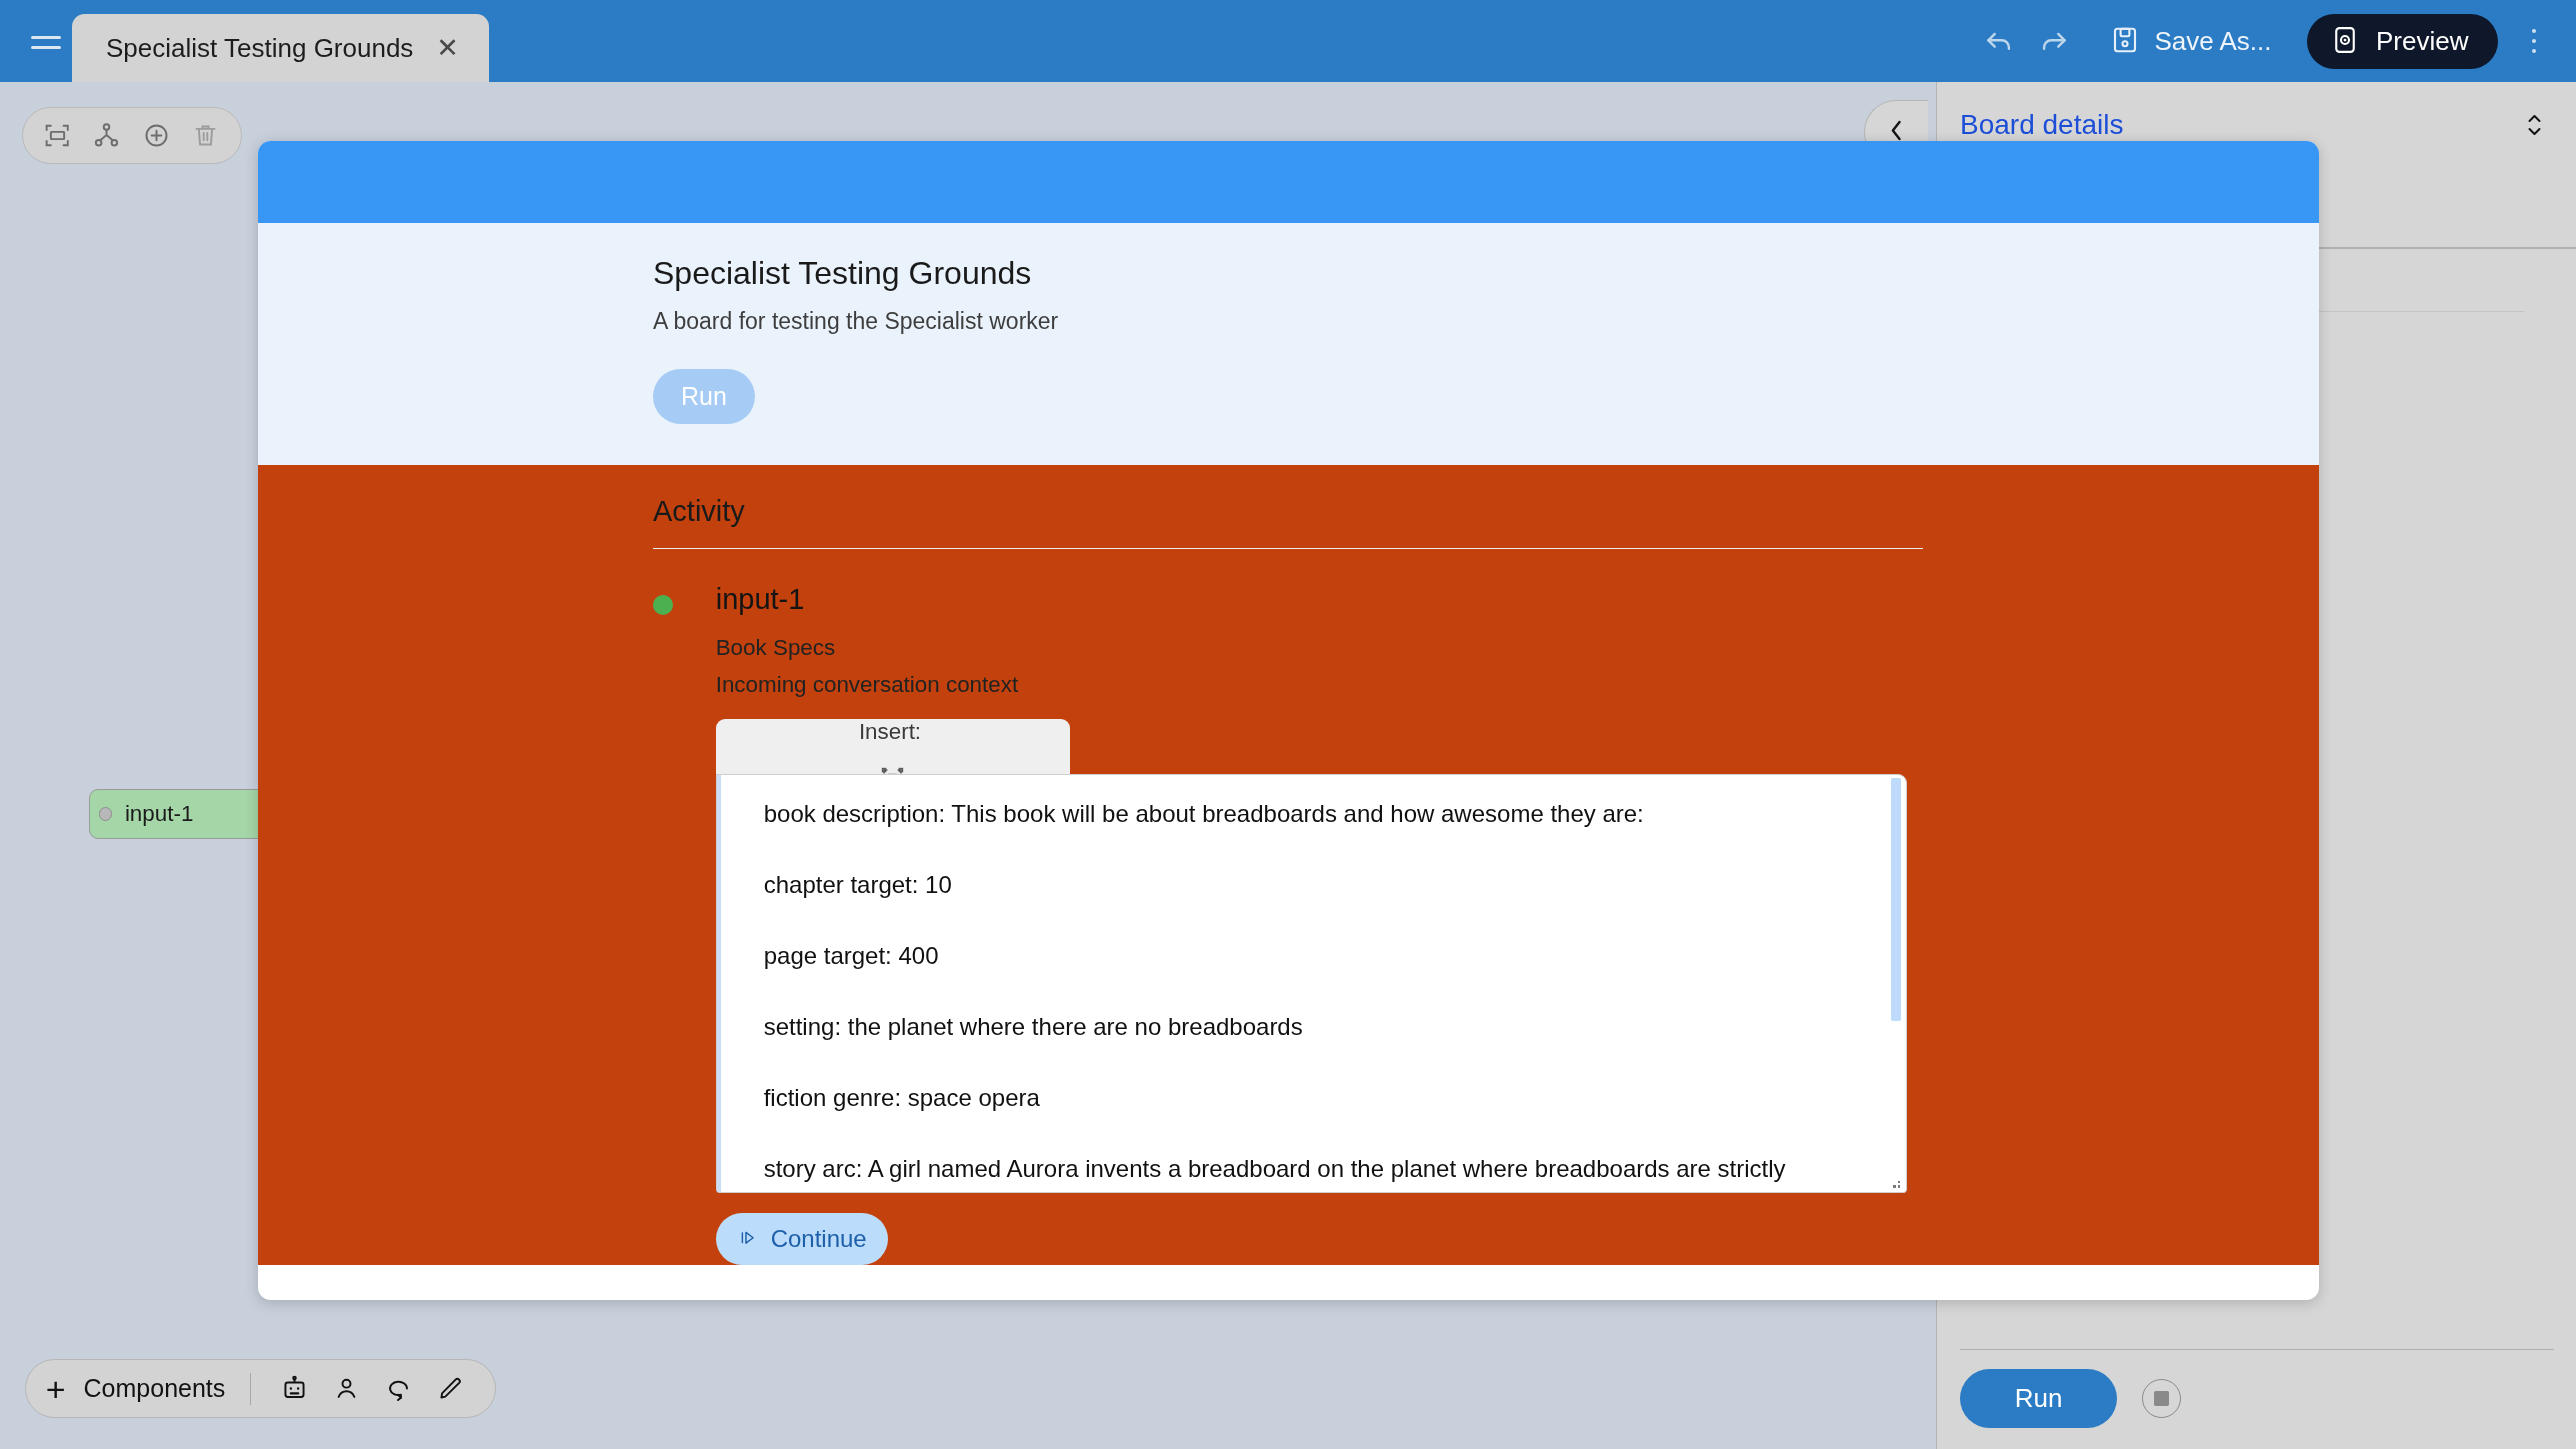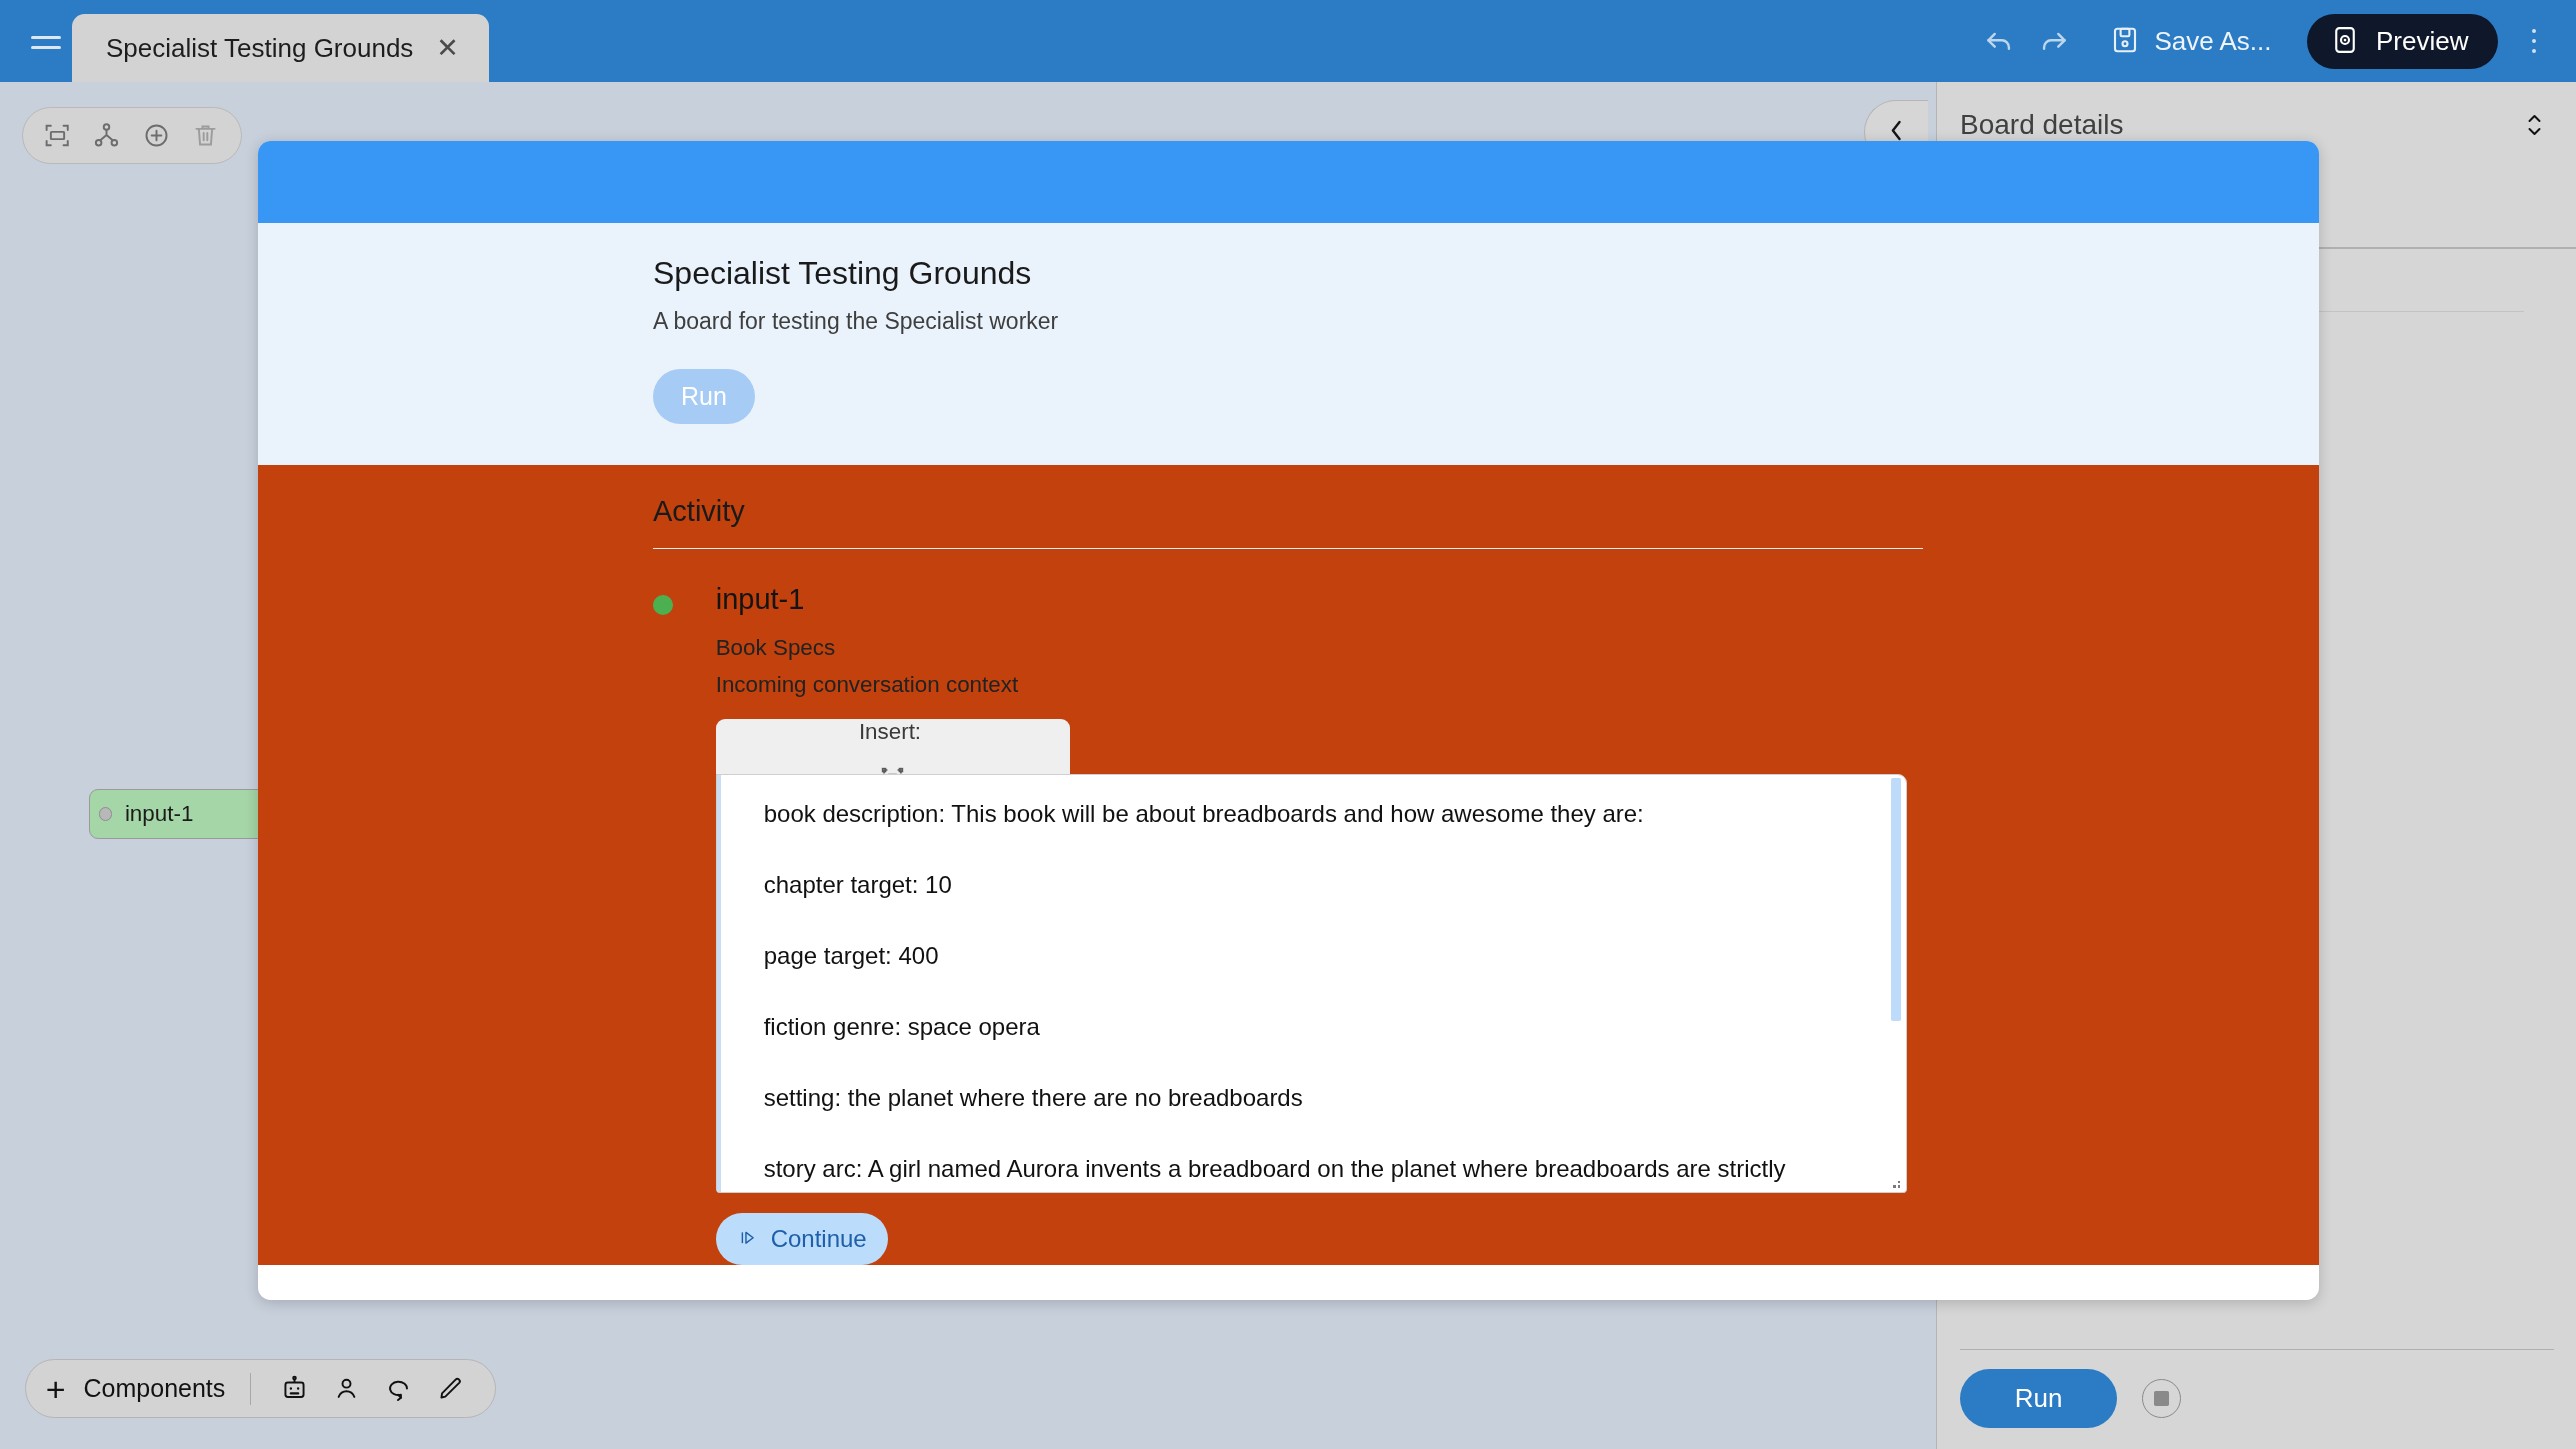--- a/index.html
+++ b/index.html
@@ -105,21 +105,21 @@
     position: absolute; left: 1936px; top: 82px;
     width: 640px; height: 1367px;
     background: #d6d6d6;
     border-left: 0.9px solid #b5b5b5;
   }
   .rp-header {
     position:absolute; left:0; top:0; width:100%; height:86px;
     display:flex; align-items:center; justify-content:space-between;
     padding: 0 25px 0 23px;
   }
-  .rp-title { font-size: 28px; color: #404040; }
+  .rp-title { font-size: 28px; color: #1d4ed8; }
   .rp-chevrons { display:flex; flex-direction:column; gap:5.4px; cursor:pointer; padding: 5.4px; }
   .rp-rule-1 { position:absolute; left:0; top:165px; width:100%; height:1.8px; background:#b0b0b0; }
   .rp-rule-2 { position:absolute; left:23px; top:229px; width: 564px; height:0.9px; background:#c4c4c4; }
   .rp-rule-3 { position:absolute; left:23px; top:1267px; width: 594px; height:0.9px; background:#b0b0b0; }
   .rp-footer {
     position:absolute; left:0; top:1267px; width:100%; height:99px;
     display:flex; align-items:center; padding-left: 23px; gap: 25px;
   }
   .run-btn-panel {
     width: 157px; height: 59px; border-radius: 29.5px;
@@ -422,22 +422,22 @@
               </svg>
             </span>
           </div>
 
           <div class="text-area-wrap">
             <div class="text-accent"></div>
             <div class="text-content">
               <p>book description: This book will be about breadboards and how awesome they are:</p>
               <p>chapter target: 10</p>
               <p>page target: 400</p>
+              <p>setting: the planet where there are no breadboards</p>
               <p>fiction genre: space opera</p>
-              <p>setting: the planet where there are no breadboards</p>
               <p>story arc: A girl named Aurora invents a breadboard on the planet where breadboards are strictly</p>
             </div>
             <div class="scroll-track">
               <div class="scroll-thumb"></div>
             </div>
             <div class="resize-grip">
               <i style="right:0;bottom:0"></i>
               <i style="right:4.5px;bottom:0"></i>
               <i style="right:0;bottom:4.5px"></i>
             </div>

